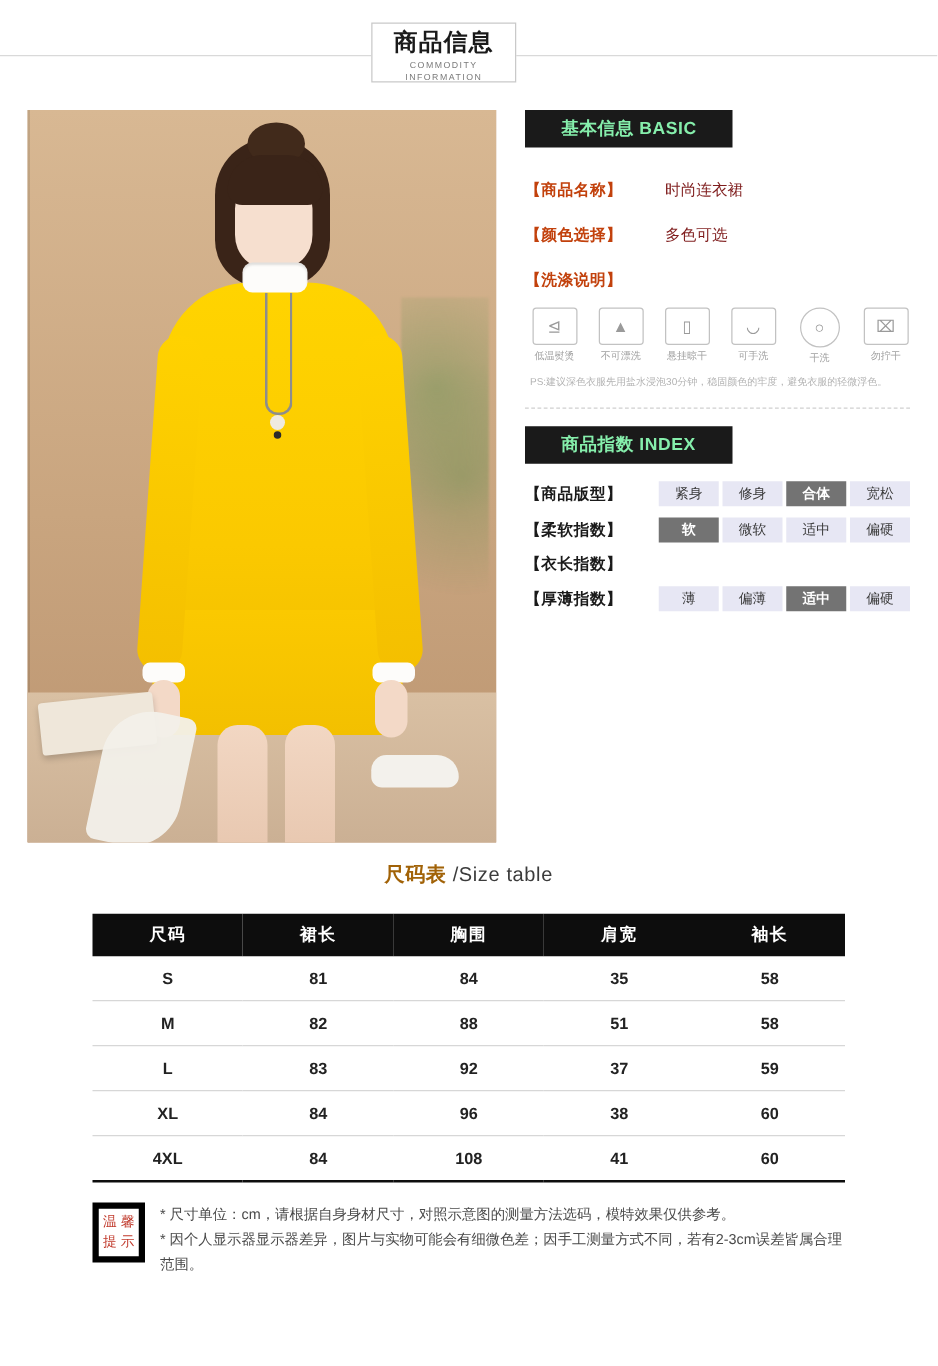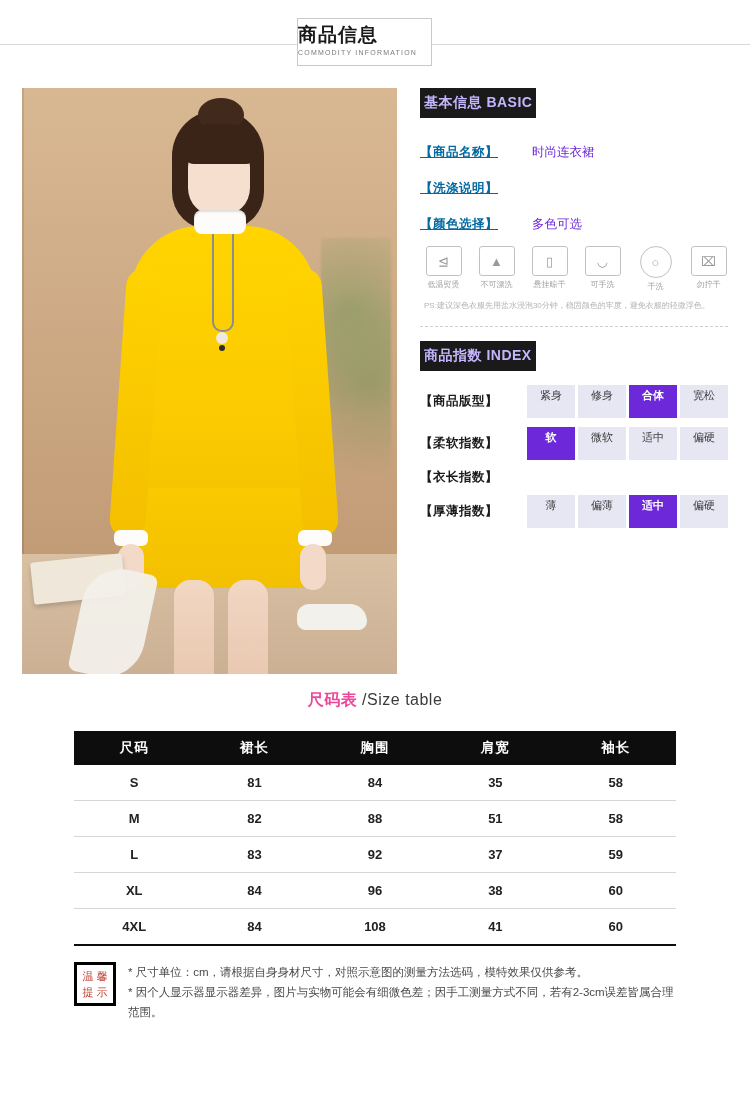--- a/index.html
+++ b/index.html
@@ -27,24 +27,25 @@
     top: 44px;
     left: 0;
     width: 750px;
     height: 1px;
     background: #d9d9d9;
   }
   .header-box {
     position: absolute;
     top: 18px;
     left: 297px;
-    width: 135px;
+    width: 116px;
     height: 48px;
     background: #ffffff;
     border: 1px solid #c9c9c9;
+    text-align: center;
     box-sizing: border-box;
   }
   .header-title {
     font-size: 19px;
     font-weight: bold;
     color: #1a1a1a;
     line-height: 26px;
     margin-top: 3px;
     letter-spacing: 1px;
   }
@@ -174,46 +175,45 @@
 
   
   .right {
     position: absolute;
     left: 420px;
     top: 8px;
     width: 308px;
   }
   .sec-title {
     background: #1a1a1a;
-    color: #c4b5fd;
+    color: #86efac;
     font-size: 14px;
     font-weight: bold;
-    padding: 6px 4px;
+    padding: 6px 29px;
     display: inline-block;
     letter-spacing: .5px;
   }
 
   .basic-list {
     margin-top: 16px;
   }
   .basic-row {
     display: flex;
     align-items: center;
     height: 36px;
     font-size: 12.5px;
   }
   .basic-key {
     width: 112px;
     font-weight: bold;
-    color: #0369a1;
+    color: #c2410c;
     letter-spacing: .5px;
-    text-decoration: underline;
   }
   .basic-val {
-    color: #6d28d9;
+    color: #7f1d1d;
   }
 
   
   .wash {
     margin-top: 4px;
     display: flex;
     gap: 14px;
     padding-left: 4px;
   }
   .wash-item { width: 40px; text-align: center; }
@@ -263,42 +263,42 @@
   .index-key {
     width: 104px;
     font-size: 12.5px;
     font-weight: bold;
     color: #1a1a1a;
     letter-spacing: .5px;
   }
   .index-opts { display: flex; gap: 3px; }
   .opt {
     width: 48px;
-    height: 33px;
+    height: 20px;
     line-height: 20px;
     text-align: center;
     font-size: 11px;
     background: #e7e7f4;
     color: #3a3a3a;
   }
   .opt.active {
-    background: #6d28d9;
+    background: #737373;
     color: #ffffff;
     font-weight: bold;
   }
 
   
   .size-head {
     text-align: center;
     font-size: 16px;
     color: #3b3b3b;
     margin-top: 10px;
     letter-spacing: .5px;
   }
-  .size-head .cn { font-weight: bold; color: #ec4899; }
+  .size-head .cn { font-weight: bold; color: #a16207; }
 
   table.size {
     border-collapse: collapse;
     width: 602px;
     margin: 20px auto 0 auto;
     font-size: 13px;
   }
   table.size thead th {
     background: #0d0d0d;
     color: #ffffff;
@@ -319,21 +319,21 @@
   
   .foot {
     display: flex;
     align-items: flex-start;
     width: 602px;
     margin: 16px auto 0 auto;
   }
   .foot-badge {
     width: 42px;
     min-height: 38px;
-    border: 3px solid #000000;
+    border: 5px solid #000000;
     color: #c0392b;
     font-size: 11px;
     line-height: 16px;
     text-align: center;
     padding: 3px 0;
     box-sizing: border-box;
     flex: none;
   }
   .foot-lines {
     margin-left: 12px;
@@ -384,26 +384,26 @@
   <div class="right">
 
     <div class="sec-title">基本信息 BASIC</div>
 
     <div class="basic-list">
       <div class="basic-row">
         <div class="basic-key">【商品名称】</div>
         <div class="basic-val">时尚连衣裙</div>
       </div>
       <div class="basic-row">
+        <div class="basic-key">【颜色选择】</div>
+        <div class="basic-val">多色可选</div>
+      </div>
+      <div class="basic-row">
         <div class="basic-key">【洗涤说明】</div>
         <div class="basic-val"></div>
-      </div>
-      <div class="basic-row">
-        <div class="basic-key">【颜色选择】</div>
-        <div class="basic-val">多色可选</div>
       </div>
     </div>
 
     <div class="wash">
       <div class="wash-item">
         <div class="wash-icon">
             <i>⊴</i>
           </div>
         <div class="wash-label">低温熨烫</div>
       </div>

